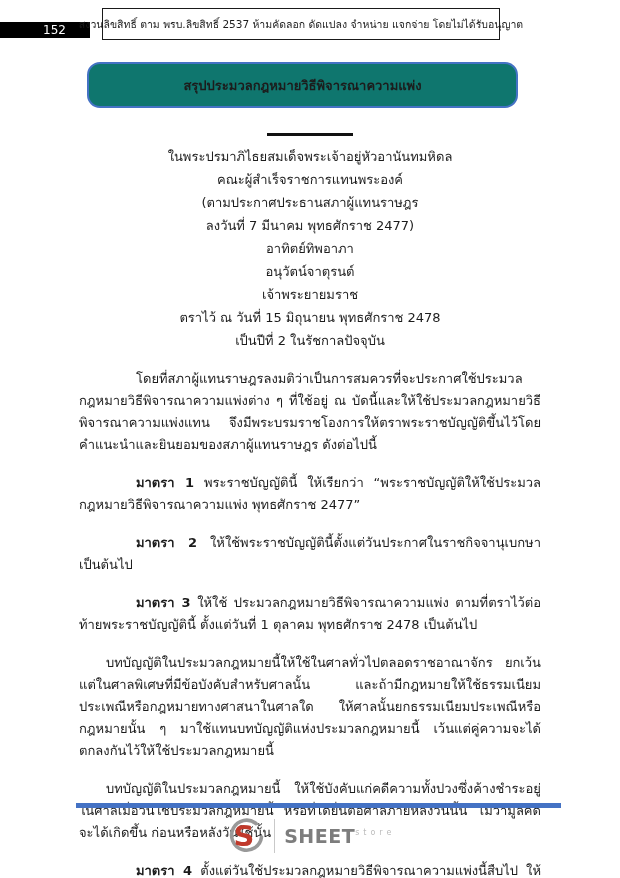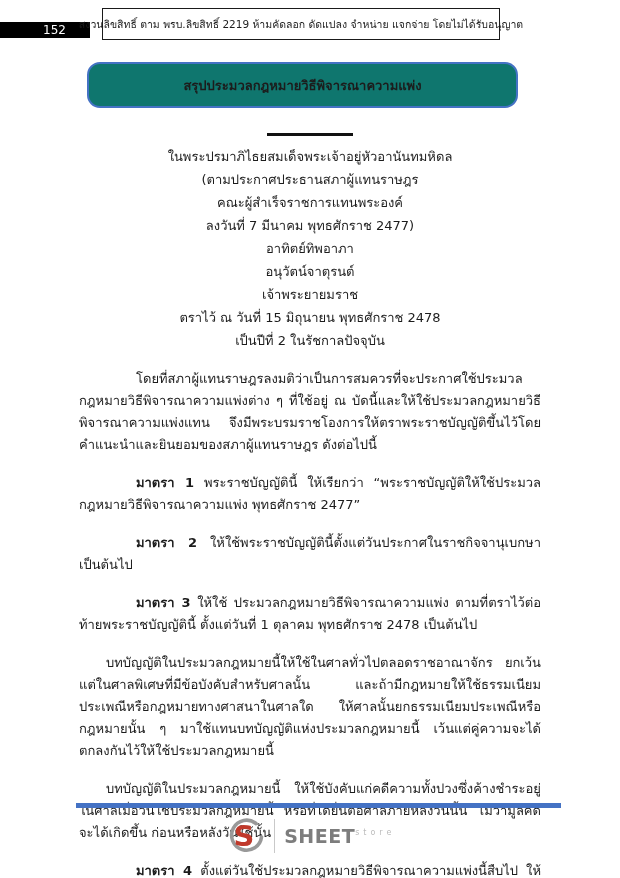--- a/index.html
+++ b/index.html
@@ -49,33 +49,33 @@
 </head>
 <body>
 
 <div class="page">
 
   <div class="pagenum-box">
     <span>152</span>
   </div>
 
   <div class="copyright-box">
-    <span>สงวนลิขสิทธิ์ ตาม พรบ.ลิขสิทธิ์ 2219 ห้ามคัดลอก ดัดแปลง จำหน่าย แจกจ่าย โดยไม่ได้รับอนุญาต</span>
+    <span>สงวนลิขสิทธิ์ ตาม พรบ.ลิขสิทธิ์ 2537 ห้ามคัดลอก ดัดแปลง จำหน่าย แจกจ่าย โดยไม่ได้รับอนุญาต</span>
   </div>
 
   <div class="summary-box">
     <span>สรุปประมวลกฎหมายวิธีพิจารณาความแพ่ง</span>
   </div>
 
   <div class="doc">
     <div class="divider"></div>
     <div id="preamble-lines">
         <div class="center-line">ในพระปรมาภิไธยสมเด็จพระเจ้าอยู่หัวอานันทมหิดล</div>
+        <div class="center-line">คณะผู้สำเร็จราชการแทนพระองค์</div>
         <div class="center-line">(ตามประกาศประธานสภาผู้แทนราษฎร</div>
-        <div class="center-line">คณะผู้สำเร็จราชการแทนพระองค์</div>
         <div class="center-line">ลงวันที่ 7 มีนาคม พุทธศักราช 2477)</div>
         <div class="center-line">อาทิตย์ทิพอาภา</div>
         <div class="center-line">อนุวัตน์จาตุรนต์</div>
         <div class="center-line">เจ้าพระยายมราช</div>
         <div class="center-line">ตราไว้ ณ วันที่ 15 มิถุนายน พุทธศักราช 2478</div>
         <div class="center-line">เป็นปีที่ 2 ในรัชกาลปัจจุบัน</div>
       </div>
     <div class="body-text" id="paragraphs">
         <p class="para lg">โดยที่สภาผู้แทนราษฎรลงมติว่าเป็นการสมควรที่จะประกาศใช้ประมวลกฎหมายวิธีพิจารณาความแพ่งต่าง ๆ ที่ใช้อยู่ ณ บัดนี้และให้ใช้ประมวลกฎหมายวิธีพิจารณาความแพ่งแทน จึงมีพระบรมราชโองการให้ตราพระราชบัญญัติขึ้นไว้โดยคำแนะนำและยินยอมของสภาผู้แทนราษฎร ดังต่อไปนี้</p>
         <p class="para lg"><b>มาตรา 1</b> พระราชบัญญัตินี้ ให้เรียกว่า “พระราชบัญญัติให้ใช้ประมวลกฎหมายวิธีพิจารณาความแพ่ง พุทธศักราช 2477”</p>

